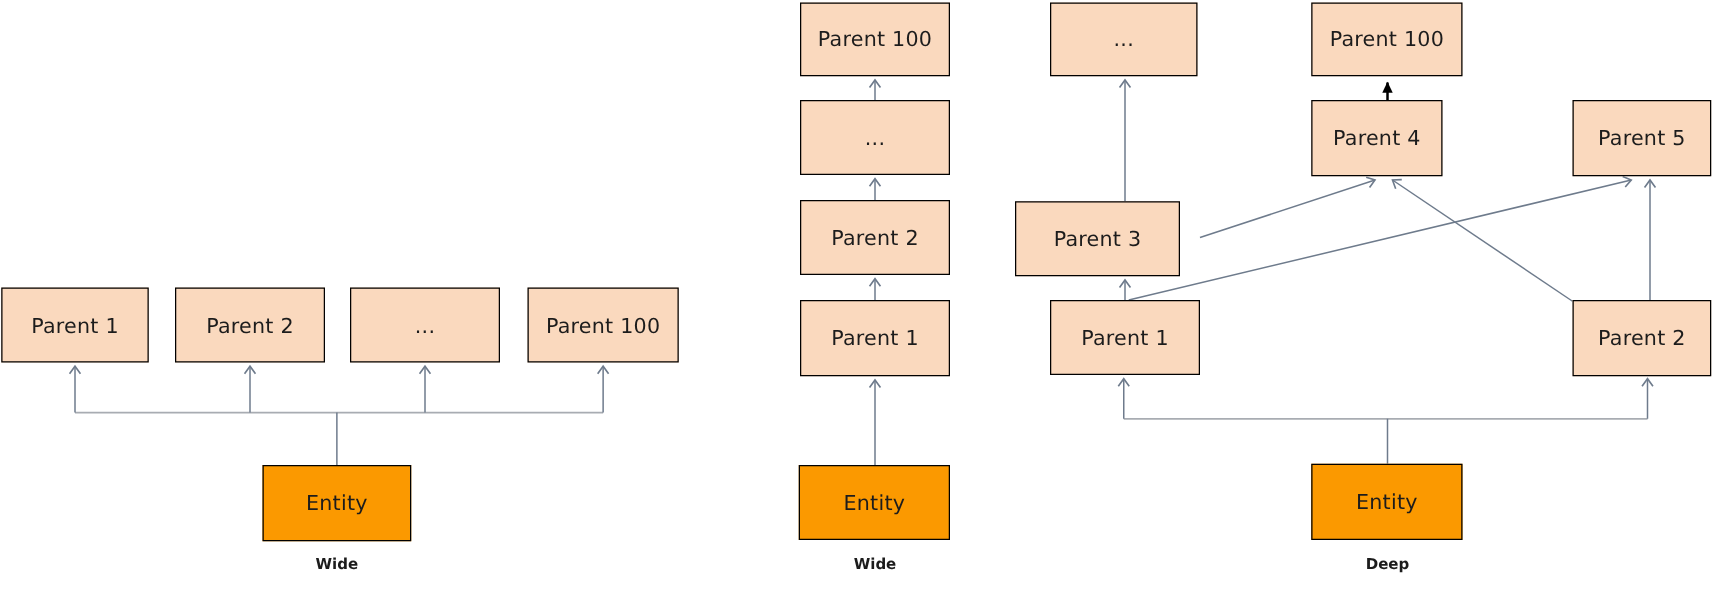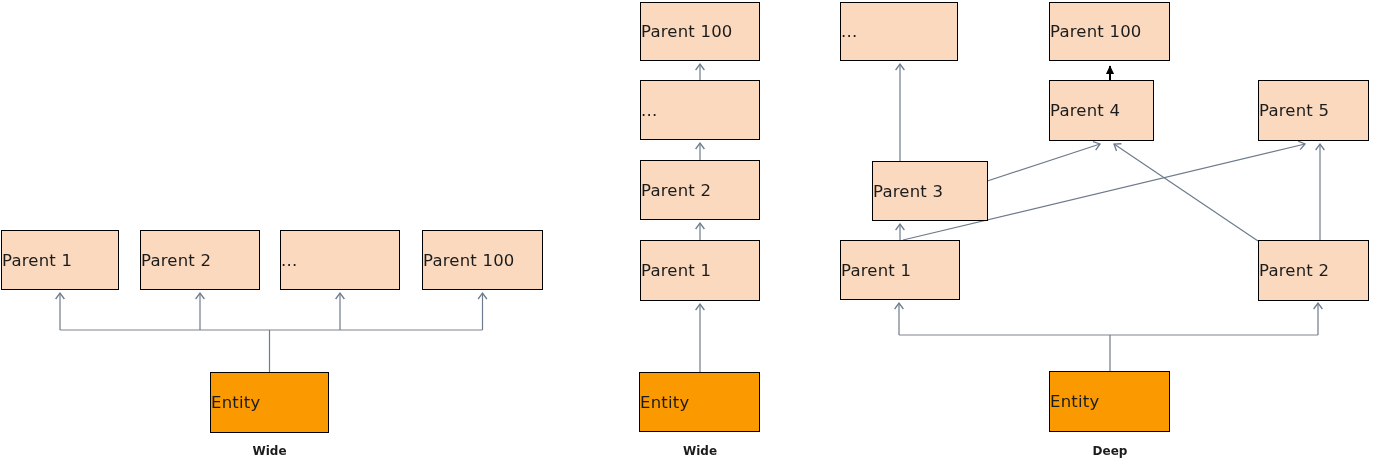--- a/index.html
+++ b/index.html
@@ -16,21 +16,21 @@
     position:relative;width:1380px;height:472px;background:#ffffff;overflow:hidden;
     font-family:"DejaVu Sans","Liberation Sans",sans-serif;color:var(--text);
   }
   .edges{position:absolute;left:0;top:0;z-index:0;}
   .conn{stroke:var(--conn);stroke-width:1.2;fill:none;}
   .bus{stroke:var(--bus);stroke-width:1.4;fill:none;}
   .emph{stroke:var(--emph);stroke-width:2;fill:none;}
   .box{
     position:absolute;z-index:1;box-sizing:border-box;
     border:1.4px solid var(--box-border);
-    display:flex;align-items:center;
+    display:flex;align-items:center;justify-content:center;
     font-size:16.5px;letter-spacing:.2px;
   }
   .parent{background:var(--parent-fill);}
   .entity{background:var(--entity-fill);}
   .caption{
     position:absolute;z-index:1;text-align:center;
     font-size:12px;font-weight:bold;color:var(--text);
   }
 </style>
 </head>
@@ -117,21 +117,21 @@
     </div>
     <div class="box parent" style="left:1049px;top:2px;width:121px;height:59px">
       <span>Parent 100</span>
     </div>
     <div class="box parent" style="left:1049px;top:80px;width:105px;height:61px">
       <span>Parent 4</span>
     </div>
     <div class="box parent" style="left:1258px;top:80px;width:111px;height:61px">
       <span>Parent 5</span>
     </div>
-    <div class="box parent" style="left:872px;top:161px;width:116px;height:60px">
+    <div class="box parent" style="left:812px;top:161px;width:132px;height:60px">
       <span>Parent 3</span>
     </div>
     <div class="box parent" style="left:840px;top:240px;width:120px;height:60px">
       <span>Parent 1</span>
     </div>
     <div class="box parent" style="left:1258px;top:240px;width:111px;height:61px">
       <span>Parent 2</span>
     </div>
     <div class="box entity" style="left:1049px;top:371px;width:121px;height:61px">
       <span>Entity</span>

